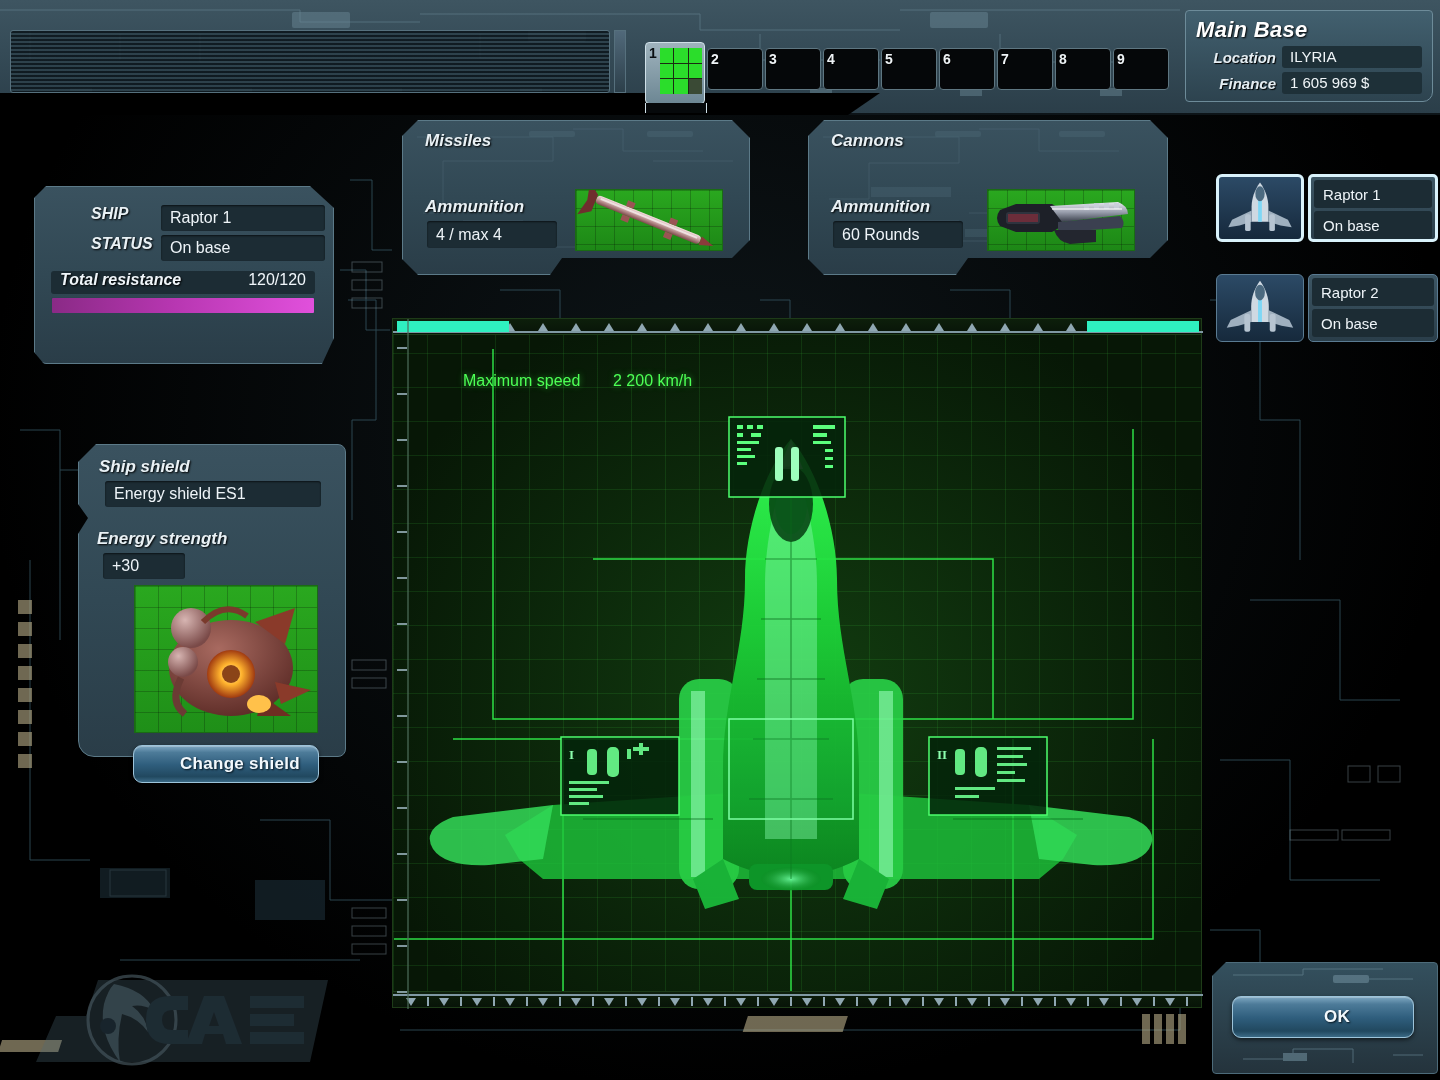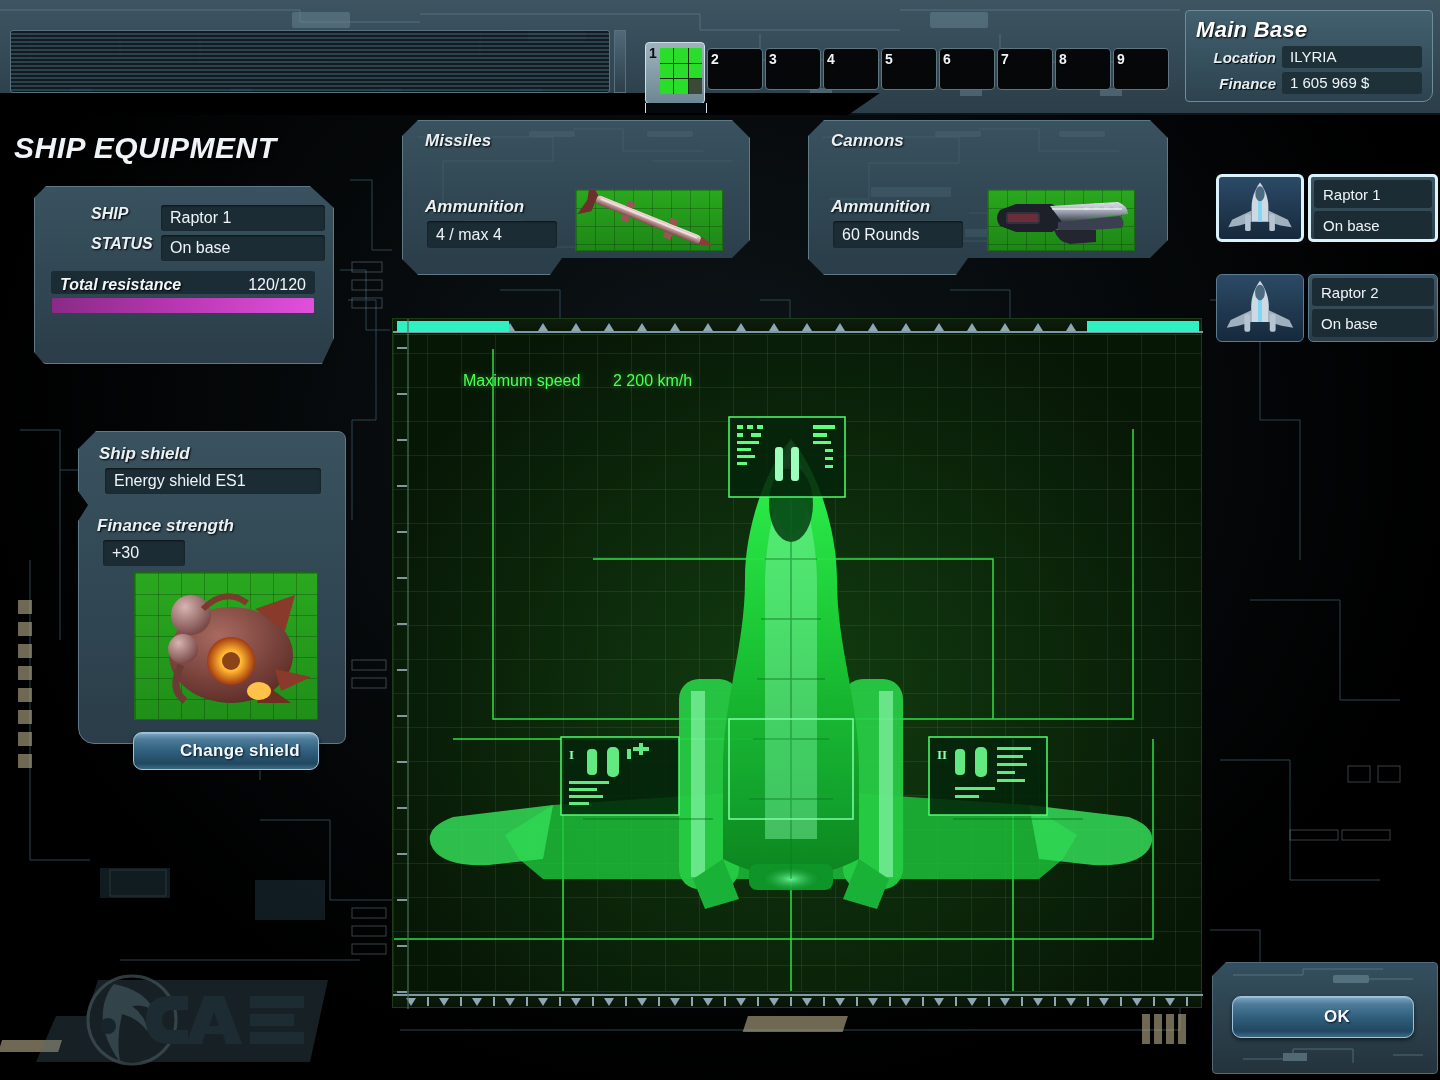--- a/index.html
+++ b/index.html
@@ -136,33 +136,33 @@
     left: 34px; top: 186px; width: 300px; height: 178px;
     border-radius: 12px 18px 12px 12px;
     clip-path: polygon(0 12px, 12px 0, 276px 0, 300px 22px, 300px 152px, 288px 178px, 10px 178px, 0 166px);
   }
   #shipinfo .row { position:absolute; display:flex; align-items:flex-start;padding-left:40px; }
   .si-lab { width: 86px; font-size: 16px; font-style: italic; font-weight: bold;
             color:#e9f1f5; text-shadow:1px 1px 2px #000; padding-left: 16px;}
   .bar-wrap { position:absolute; }
   .bar-head {
     height: 23px; background:#1c2c34; border-radius:3px;
-    display:flex; align-items:flex-end; justify-content:space-between;
+    display:flex; align-items:flex-start; justify-content:space-between;
     padding: 0 9px; color:#f0f6fa;
   }
   .bar-head .t { font-size: 16px; font-style: italic; font-weight:bold; text-shadow:1px 1px 2px #000;}
   .bar-head .v { font-size: 16px; }
   .bar-track { height: 17px; margin-top: 3px; background:#14212a; border:1px solid #2c4450; border-radius:2px; overflow:hidden;}
   .bar-fill { height: 100%; }
   .bar-fill.res { background: linear-gradient(90deg,#8a2a86 0%, #b636b0 45%, #e150dc 100%); }
   .bar-fill.fuel { background: linear-gradient(90deg,#8a6a0e 0%, #c79f18 45%, #ffd629 100%); }
 
   
   #shieldpanel {
-    left: 78px; top: 431px; width: 268px; height: 313px;
+    left: 78px; top: 444px; width: 268px; height: 313px;
     border-radius: 16px 8px 8px 16px;
     clip-path: polygon(18px 0, 268px 0, 268px 318px, 248px 340px, 14px 340px, 0 322px, 0 90px, 10px 74px, 0 60px, 0 18px);
   }
   .shield-img {
     position:absolute; left: 55px; top: 140px; width: 184px; height: 148px;
     background:
       repeating-linear-gradient(90deg, rgba(0,0,0,.22) 0 1px, rgba(0,0,0,0) 1px 23px),
       repeating-linear-gradient(180deg, rgba(0,0,0,.22) 0 1px, rgba(0,0,0,0) 1px 21px),
       linear-gradient(180deg,#2aa81f,#1f8f18);
     border: 1px solid #1a6b14;
@@ -420,21 +420,20 @@
     <div class="mb-row">
       <div class="mb-lab">Location</div>
       <div class="mb-val">ILYRIA</div>
     </div>
     <div class="mb-row">
       <div class="mb-lab">Finance</div>
       <div class="mb-val">1 605 969 $</div>
     </div>
   </div>
 
-  <div class="page-title">SHIP EQUIPMENT</div>
 
   <div class="panel" id="shipinfo">
     <div class="row" style="left:0;top:18px;width:300px;">
       <div class="si-lab">SHIP</div>
       <div class="fld" style="width:164px;height:26px;">Raptor 1</div>
     </div>
     <div class="row" style="left:0;top:48px;width:300px;">
       <div class="si-lab">STATUS</div>
       <div class="fld" style="width:164px;height:26px;">On base</div>
     </div>
@@ -448,21 +447,21 @@
           <div class="bar-fill res" id="resfill" style="width: 100%;"></div>
         </div>
     </div>
 
   </div>
 
   <div class="panel" id="shieldpanel">
     <div class="lab-it" style="position:absolute;left:20px;top:12px;">Ship shield</div>
     <div class="fld" style="position:absolute;left:26px;top:36px;width:216px;height:26px;">Energy shield ES1</div>
 
-    <div class="lab-it" style="position:absolute;left:18px;top:84px;">Finance strength</div>
+    <div class="lab-it" style="position:absolute;left:18px;top:84px;">Energy strength</div>
     <div class="fld" style="position:absolute;left:24px;top:108px;width:82px;height:26px;">+30</div>
 
     <div class="shield-img">
       <svg viewBox="0 0 184 148" width="184" height="148">
         <defs>
           <radialGradient id="gcore" cx="50%" cy="50%" r="50%">
             <stop offset="0%" stop-color="#fff2b0"></stop>
             <stop offset="45%" stop-color="#ffb32e"></stop>
             <stop offset="100%" stop-color="#a03a10"></stop>
           </radialGradient>

